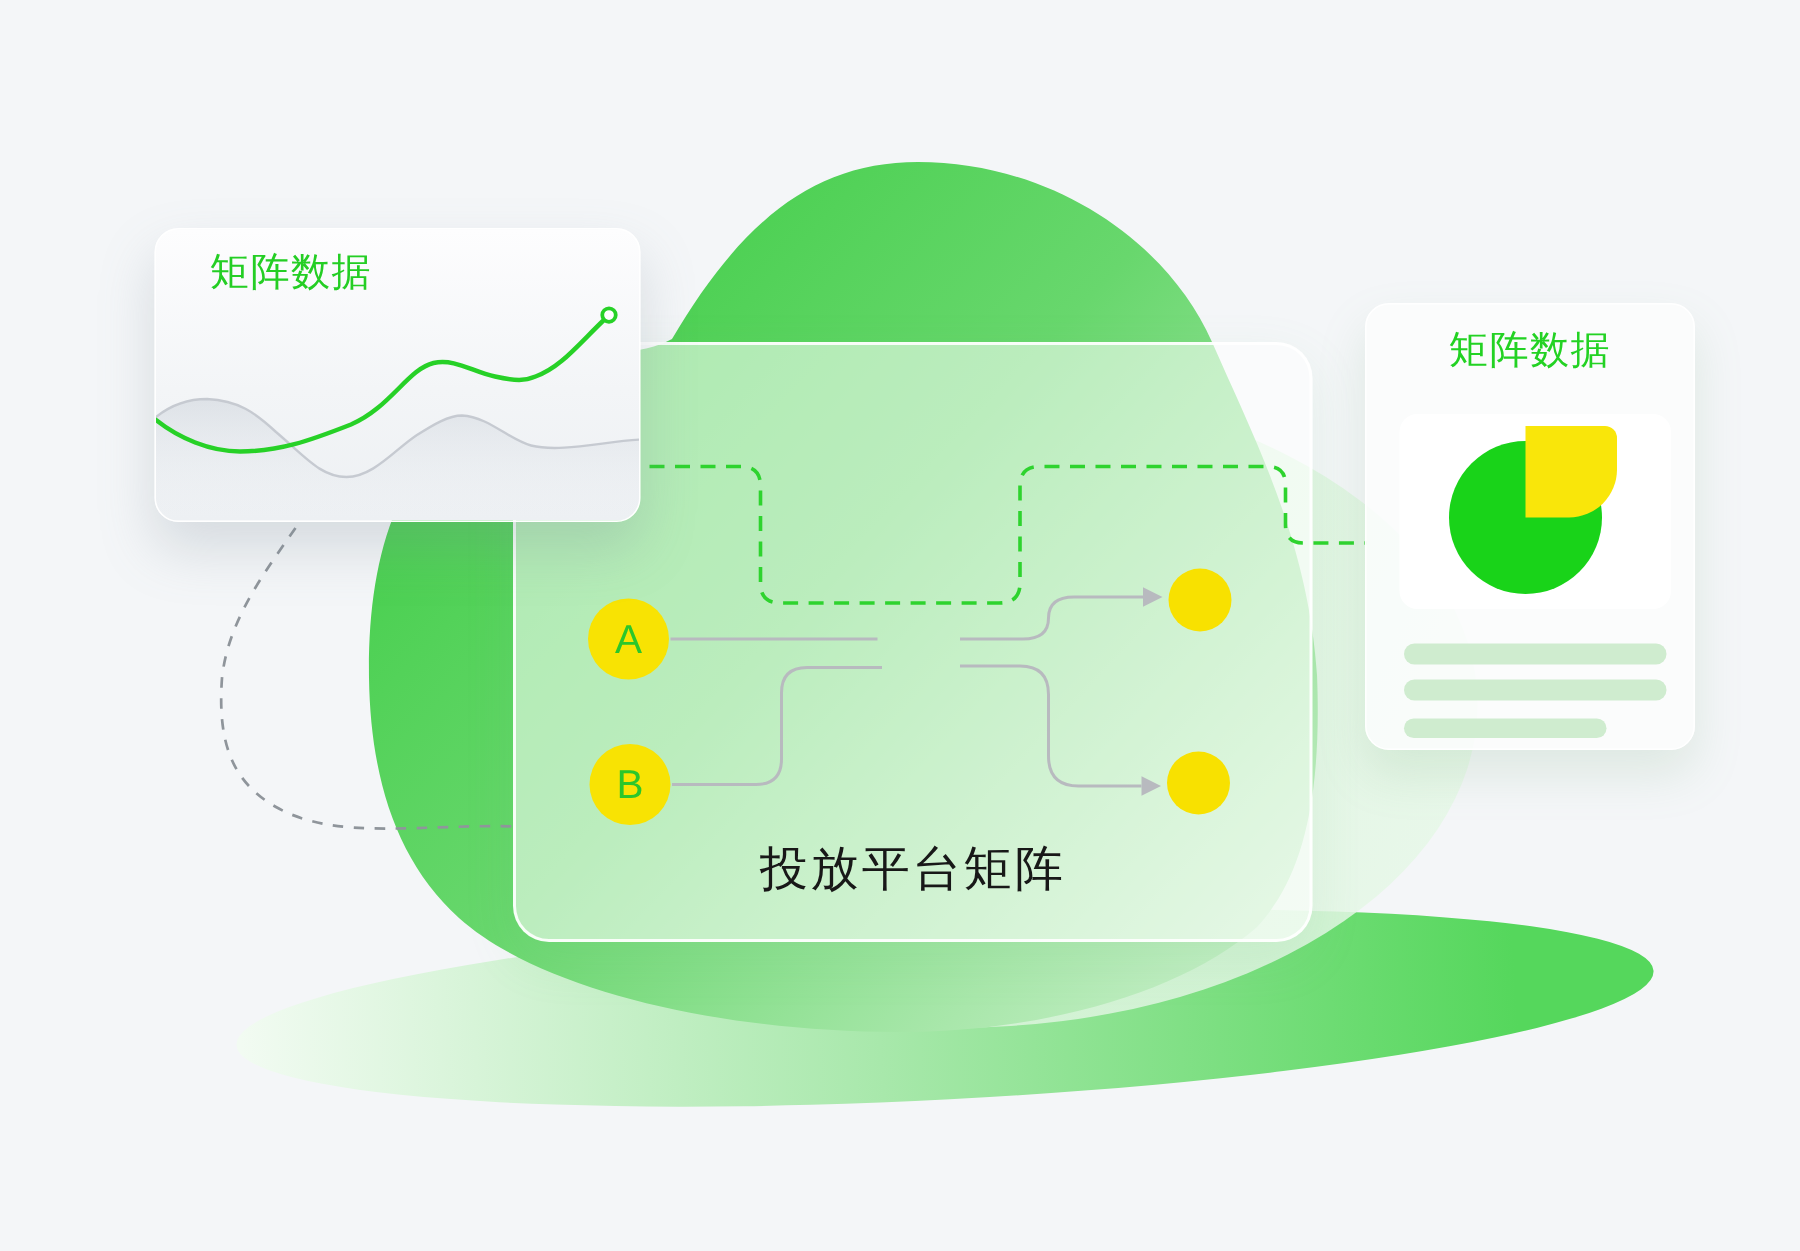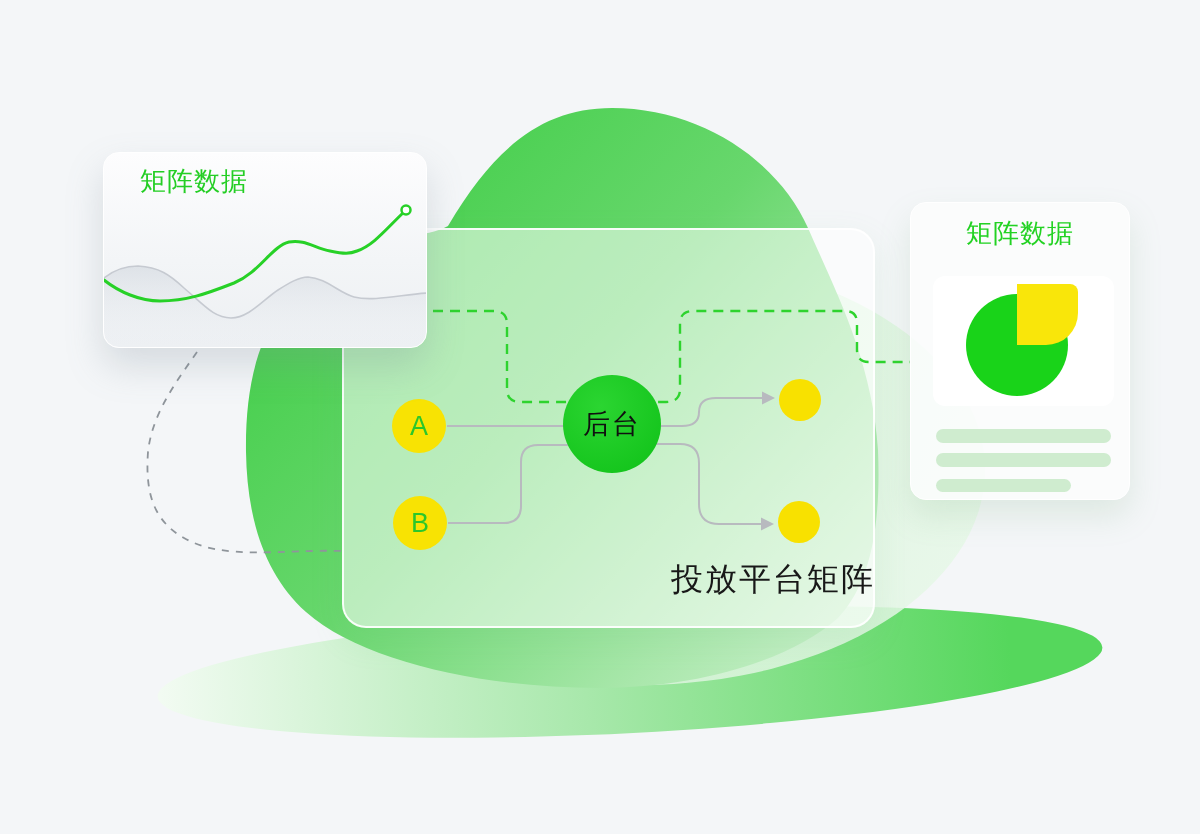--- a/index.html
+++ b/index.html
@@ -31,21 +31,21 @@
   .skel-bar{position:absolute;left:25px;height:14px;border-radius:7px;background:#cfeccf;}
   .skel-bar.b1{top:226px;width:175px;}
   .skel-bar.b2{top:250px;width:175px;}
   .skel-bar.b3{top:276px;width:135px;height:13px;}
 
   
   .flow-panel{position:absolute;left:342px;top:228px;width:533px;height:400px;
              border-radius:24px;background:rgba(255,255,255,0.55);
              border:2px solid rgba(255,255,255,0.9);box-sizing:border-box;
              box-shadow:0 12px 34px rgba(110,190,120,0.12);z-index:1;}
-  .flow-caption{position:absolute;left:342px;top:558px;width:533px;text-align:right;
+  .flow-caption{position:absolute;left:342px;top:558px;width:533px;text-align:center;
              font-size:32px;color:#181818;font-weight:500;letter-spacing:2px;z-index:3;}
 
   
   .node{position:absolute;border-radius:50%;display:flex;align-items:center;
         justify-content:center;z-index:3;}
   .node-a{left:392px;top:399px;width:54px;height:54px;background:#f8e303;
           color:#2bc72b;font-size:27px;}
   .node-b{left:393px;top:496px;width:54px;height:54px;background:#f8e303;
           color:#2bc72b;font-size:27px;}
   .node-hub{left:563px;top:375px;width:98px;height:98px;
@@ -110,23 +110,20 @@
     <polygon fill="#b8babf" points="762,391.5 775,398 762,404.5"></polygon>
     <polygon fill="#b8babf" points="761,517.5 774,524 761,530.5"></polygon>
   </svg>
 
   <div class="node node-a">
     <span>A</span>
   </div>
   <div class="node node-b">
     <span>B</span>
   </div>
-  <div class="node node-hub">
-    <span>后台</span>
-  </div>
   <div class="node node-out top"></div>
   <div class="node node-out bottom"></div>
 
   <div class="flow-caption">投放平台矩阵</div>
 
   <div class="card card-left">
     <svg width="324" height="196" viewBox="0 0 324 196">
       <defs>
         <linearGradient id="areaGrad" x1="0" y1="0" x2="0" y2="1">
           <stop offset="0" stop-color="rgba(190,198,208,0.40)"></stop>

